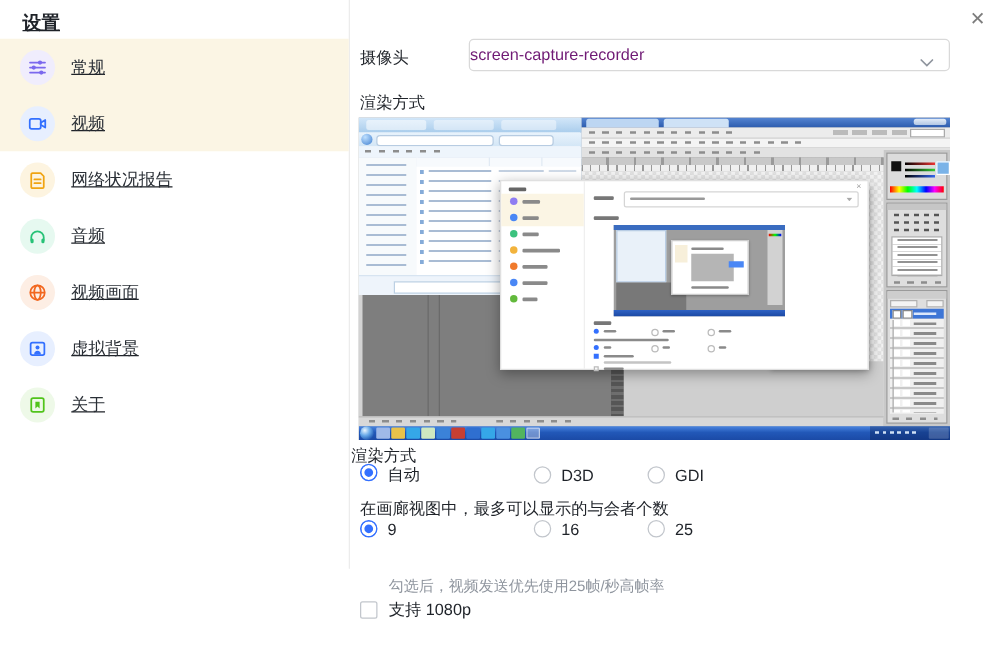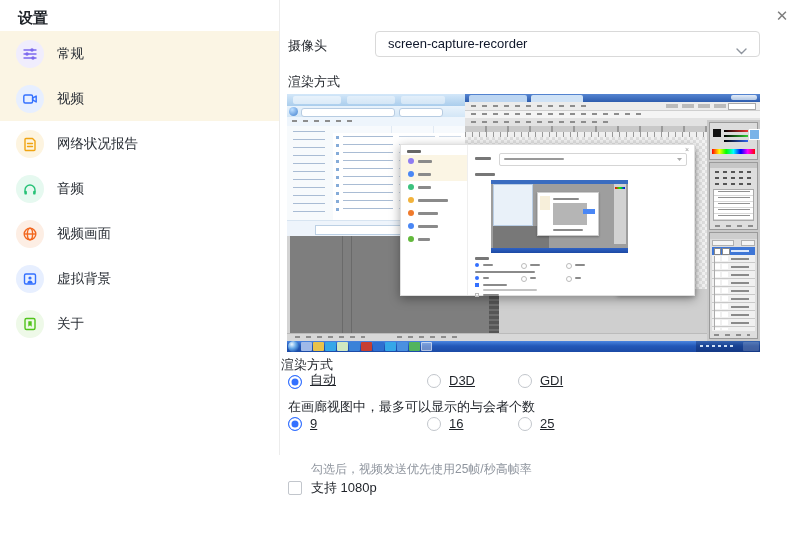--- a/index.html
+++ b/index.html
@@ -1,40 +1,40 @@
 <!DOCTYPE html>
 <html><head>
 <meta charset="utf-8">
 <style>
   html,body{margin:0;padding:0;background:#fff;}
   body{width:800px;height:533px;overflow:hidden;font-family:"Liberation Sans","DejaVu Sans",sans-serif;color:#1f2329;}
   .abs{position:absolute;}
   #app{position:relative;width:800px;height:533px;background:#fff;}
 
   
-  #sidebar{position:absolute;left:0;top:0;width:280px;height:455px;background:#fff;border-right:1px solid #ececec;box-sizing:border-box;}
+  #sidebar{position:absolute;left:0;top:0;width:280px;height:455px;background:#fff;border-right:1px solid #ececec;box-sizing:border-box;text-decoration:underline;}
   .sb-title{padding:9px 0 0 18px;height:22px;font-size:15px;font-weight:bold;color:#1f2329;}
   .sb-item{display:flex;align-items:center;height:45px;padding-left:16px;cursor:pointer;}
   .sb-item.hl{background:#fbf5e4;}
   .sb-ic{width:28px;height:28px;border-radius:50%;display:flex;align-items:center;justify-content:center;margin-right:13px;flex:none;}
   .sb-lb{font-size:13.5px;color:#2a2f36;}
 
   
   #main{position:absolute;left:280px;top:0;width:520px;height:533px;}
   #close-btn{position:absolute;right:8px;top:6px;width:20px;height:20px;font-size:15px;color:#7d7d7d;text-align:center;line-height:20px;cursor:pointer;}
   .f13{font-size:13px;color:#1f2329;}
   #camera-label{position:absolute;left:8px;top:37px;}
   #camera-select{position:absolute;left:95px;top:31px;width:385px;height:26px;border:1px solid #d9d9d9;border-radius:4px;background:#fff;box-sizing:border-box;cursor:pointer;}
-  #camera-select .val{position:absolute;left:12px;top:0;line-height:24px;font-size:13px;color:#0f172a;}
+  #camera-select .val{position:absolute;left:0;top:0;line-height:24px;font-size:13px;color:#701a75;}
   #camera-select .chev{position:absolute;right:12px;top:9px;}
   #preview-label{position:absolute;left:8px;top:73px;}
   #render-label{position:absolute;left:1px;top:356px;}
   #gallery-label{position:absolute;left:8px;top:398px;}
   .optrow{position:absolute;left:8px;display:flex;align-items:center;height:16px;}
-  .opt{display:flex;align-items:flex-end;font-size:13px;text-decoration:underline;}
+  .opt{display:flex;align-items:flex-start;font-size:13px;}
   .w140{width:139px;}
   .w90{width:91px;}
   .radio{width:14px;height:14px;border:1px solid #c2c6cc;border-radius:50%;background:#fff;box-sizing:border-box;margin-right:8px;flex:none;cursor:pointer;}
   .radio.sel{border-color:#3370ff;background:#3370ff;box-shadow:inset 0 0 0 2.5px #fff;}
   .cbrow{position:absolute;left:8px;display:flex;align-items:center;height:15px;}
   .cb{width:14px;height:14px;border:1px solid #c2c6cc;border-radius:2px;background:#fff;box-sizing:border-box;margin-right:9px;position:relative;flex:none;cursor:pointer;}
   .cb.checked{background:#3370ff;border-color:#3370ff;}
   .cb.checked::after{content:"";position:absolute;left:4px;top:1px;width:4px;height:7px;border:solid #fff;border-width:0 2px 2px 0;transform:rotate(45deg);}
   #fps-hint{position:absolute;left:31px;top:461px;font-size:12px;color:#8f959e;}
 

